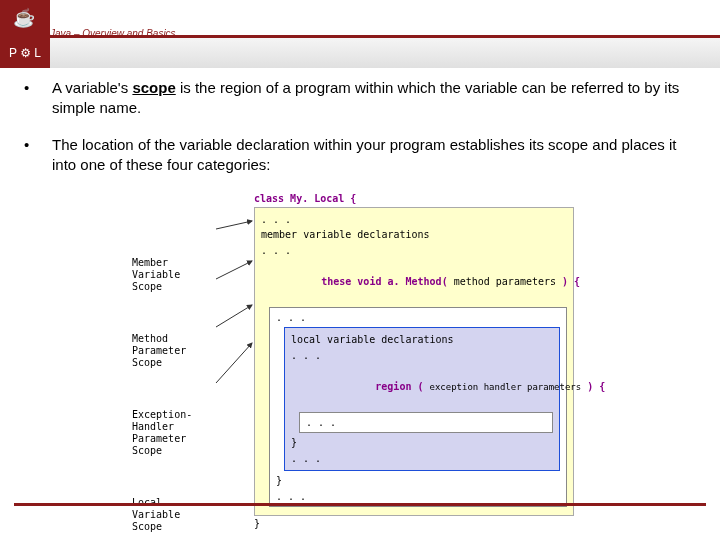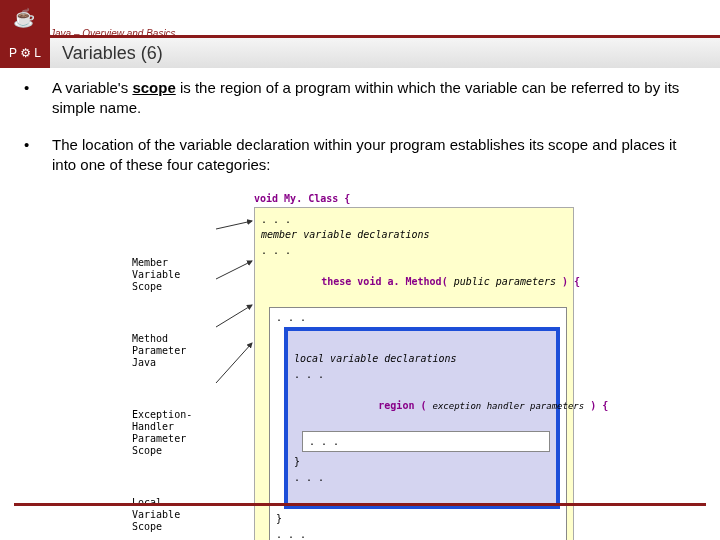--- a/index.html
+++ b/index.html
@@ -90,32 +90,32 @@
     .code-area {
       width: 320px;
     }
     .code-box {
       background: #ffffcc;
       border: 1px solid #aaa;
       padding: 4px 6px 6px 6px;
     }
     .code-line { line-height: 1.55; white-space: pre; }
     .kw { color: #880088; font-weight: bold; }
-    .it { font-style: italic; }
+    .it { }
     .inner-box {
       border: 1px solid #888;
       background: #fff;
       margin: 2px 0 2px 8px;
       padding: 2px 6px;
     }
     .lavender-box {
       background: #d4d4f0;
-      border: 4px solid #1d4ed8;
+      border: 1px solid #1d4ed8;
       margin: 2px 0 2px 8px;
-      padding: 20px 6px;
+      padding: 4px 6px;
     }
     .footer-line {
       position: absolute;
       left: 14px;
       right: 14px;
       bottom: 34px;
       border-top: 3px solid #8b1a1a;
     }
     .small { font-size: 9px; }
   </style>
@@ -124,65 +124,64 @@
 
 <div class="header">
   <div class="logo-box">
     <span style="color:#fff;font-size:18px">☕</span>
   </div>
   <div class="header-title">Java – Overview and Basics</div>
 </div>
 
 <div class="slide-title-row">
   <div class="logo-row2">P ⚙ L</div>
-  <div class="slide-title">Variables (6)</div>
 </div>
 
 <div class="content">
   <div class="bullet">
     <div class="dot">•</div>
     <div>
       <span>A variable's </span><span class="strong">scope</span><span> is the region of a program within which the variable can be referred to by its simple name.</span>
     </div>
   </div>
   <div class="bullet">
     <div class="dot">•</div>
     <div>
       <span>The location of the variable declaration within your program establishes its scope and places it into one of these four categories:</span>
     </div>
   </div>
 
   <div class="diagram">
     <div class="labels">
       <div class="label-block">Member Variable Scope</div>
-      <div class="label-block">Method Parameter Java</div>
+      <div class="label-block">Method Parameter Scope</div>
       <div class="label-block">Exception-Handler Parameter Scope</div>
       <div class="label-block">Local Variable Scope</div>
     </div>
     <div class="arrows">
       <svg width="40" height="220">
         <defs>
           <marker id="ah" markerWidth="6" markerHeight="6" refX="5" refY="3" orient="auto">
             <path d="M0,0 L6,3 L0,6 Z" fill="#333"></path>
           </marker>
         </defs>
         <line x1="2" y1="38" x2="38" y2="30" stroke="#333" stroke-width="1" marker-end="url(#ah)"></line>
         <line x1="2" y1="88" x2="38" y2="70" stroke="#333" stroke-width="1" marker-end="url(#ah)"></line>
         <line x1="2" y1="136" x2="38" y2="114" stroke="#333" stroke-width="1" marker-end="url(#ah)"></line>
         <line x1="2" y1="192" x2="38" y2="152" stroke="#333" stroke-width="1" marker-end="url(#ah)"></line>
       </svg>
     </div>
     <div class="code-area">
-      <div class="code-line kw">void My. Class {</div>
+      <div class="code-line kw">class My. Local {</div>
       <div class="code-box">
         <div class="code-line">. . .</div>
         <div class="code-line it">member variable declarations</div>
         <div class="code-line">. . .</div>
         <div class="code-line">
-          <span class="kw">these void a. Method( </span><span class="it">public parameters</span><span class="kw"> ) {</span>
+          <span class="kw">these void a. Method( </span><span class="it">method parameters</span><span class="kw"> ) {</span>
         </div>
         <div class="inner-box">
           <div class="code-line">. . .</div>
           <div class="lavender-box">
             <div class="code-line it">local variable declarations</div>
             <div class="code-line">. . .</div>
             <div class="code-line">
               <span class="kw">region ( </span><span class="it small">exception handler parameters</span><span class="kw"> ) {</span>
             </div>
             <div class="inner-box">

